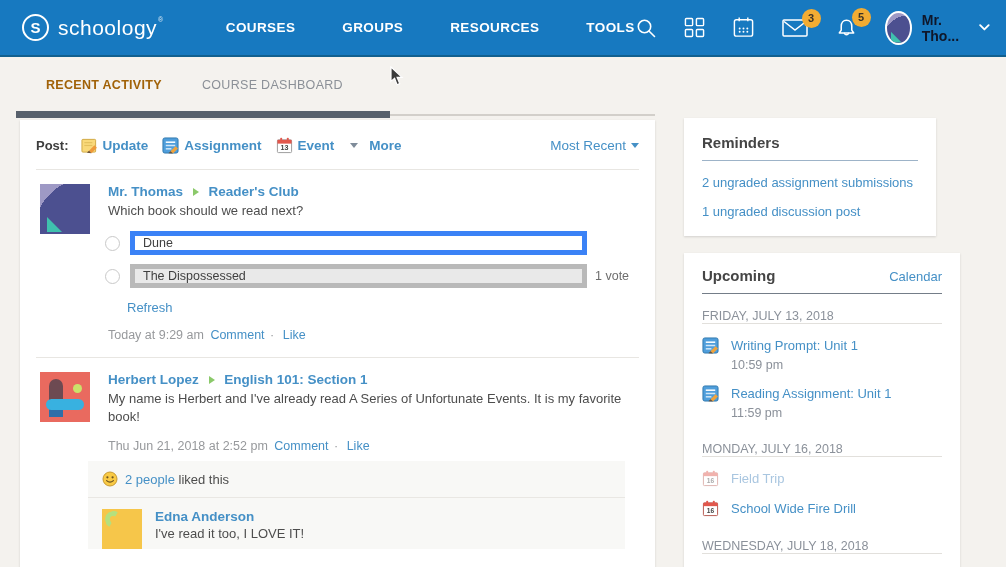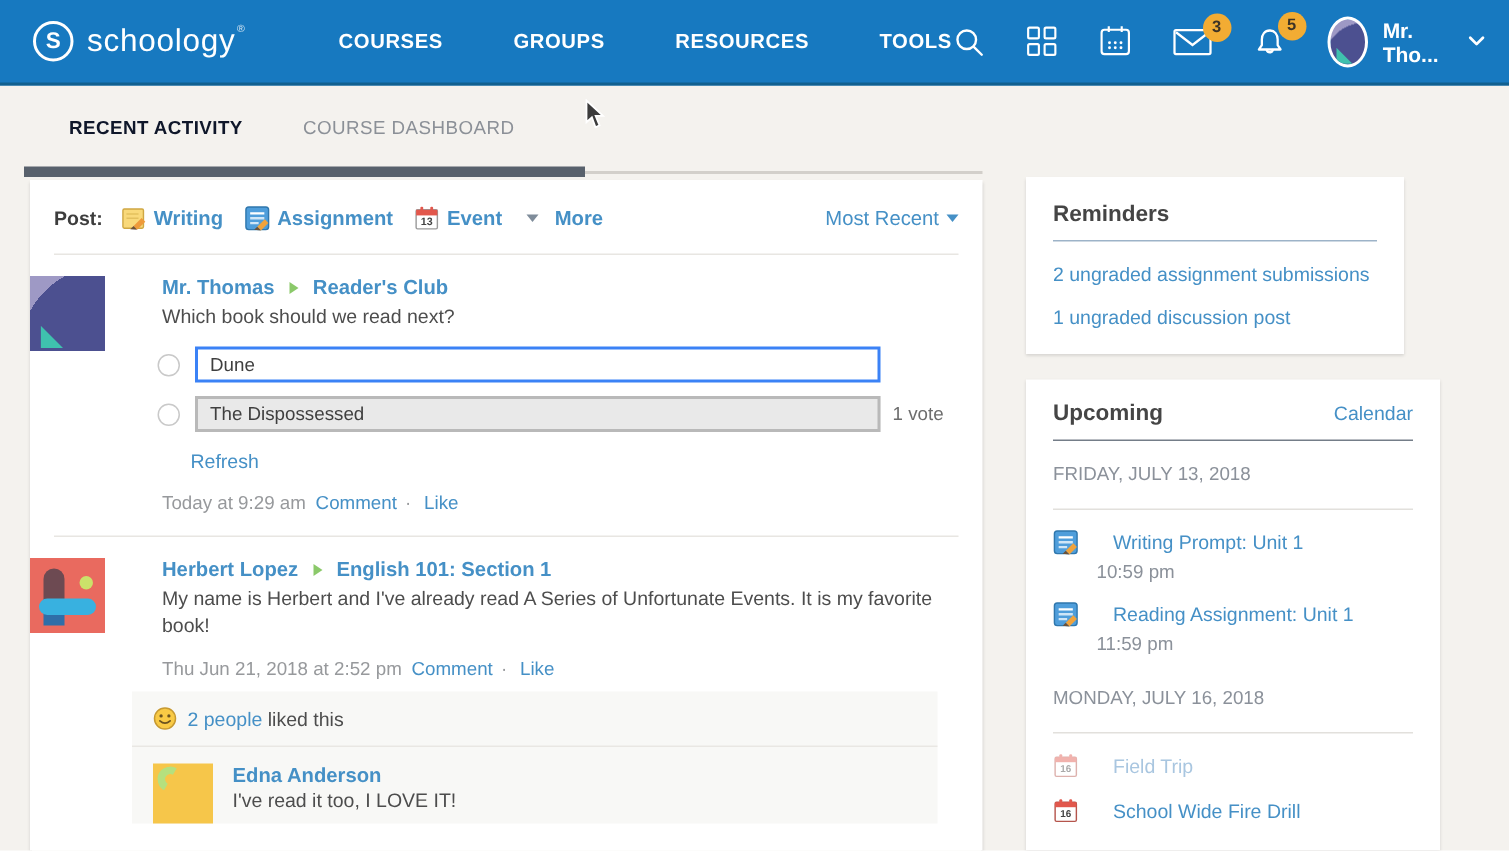--- a/index.html
+++ b/index.html
@@ -14,63 +14,63 @@
   .logo-reg { color:rgba(255,255,255,.85); font-size:7px; vertical-align:top; margin-left:1px; }
   .nav-menu { display:flex; gap:47px; margin-left:62px; }
   .nav-item { color:#fff; font-size:13.5px; font-weight:bold; letter-spacing:.4px; cursor:pointer; }
   .nav-right { margin-left:auto; display:flex; align-items:center; gap:27px; margin-right:20px; }
   .nav-ic { position:relative; display:flex; align-items:center; cursor:pointer; }
   .badge { position:absolute; top:-9px; right:-13px; width:19px; height:19px; border-radius:50%; background:#f2ac33; color:#3d3326; font-size:11px; font-weight:bold; display:flex; align-items:center; justify-content:center; }
   .user-chip { display:flex; align-items:center; gap:10px; cursor:pointer; }
   .nav-avatar { width:34px; height:34px; border-radius:50%; border:2px solid #fff; overflow:hidden; position:relative;
     background:radial-gradient(circle at 100% 100%, #4c5090 0 74%, #9e99c5 74%); }
   .nav-avatar .tri { position:absolute; left:4px; bottom:0px; width:11px; height:11px; background:#3fc1ae; clip-path:polygon(0 0,0 100%,100% 100%); }
-  .user-name { color:#ffffff; font-size:14px; font-weight:bold; }
+  .user-name { color:#0f172a; font-size:14px; font-weight:bold; }
 
   
   .tabs { position:absolute; left:16px; top:60px; width:639px; height:60px; }
   .tab { position:absolute; top:18px; font-size:12.5px; letter-spacing:.3px; cursor:pointer; }
-  .tab.active { left:30px; color:#0f172a; font-weight:bold; }
+  .tab.active { left:30px; color:#a16207; font-weight:bold; }
   .tab.inactive { left:186px; color:#8b9097; }
   .tab-line { position:absolute; left:0; top:54px; width:639px; height:1.5px; background:#d2cfca; }
   .tab-bar { position:absolute; left:0; top:51px; width:374px; height:7px; background:#58616c; }
 
   
   .card { position:absolute; background:#fff; box-shadow:0 1px 2px rgba(60,60,60,.18); }
   .main-card { left:20px; top:120px; width:635px; height:460px; overflow:hidden; }
   .divider { border:none; border-top:1px solid #e8e6e2; margin:0 16px; }
 
   
   .post-bar { display:flex; align-items:center; padding:17px 16px 15px 16px; }
   .post-label { font-weight:bold; color:#3d3d3d; margin-right:12px; }
   .post-action { display:flex; align-items:center; gap:5px; margin-right:14px; cursor:pointer; }
   .link { color:#4590c6; text-decoration:none; cursor:pointer; }
   .post-action .link { font-weight:bold; font-size:13.5px; }
   .caret-gray { width:0; height:0; border-left:4.5px solid transparent; border-right:4.5px solid transparent; border-top:5px solid #7f8c9a; margin:0 6px 0 2px; }
   .caret-blue { display:inline-block; width:0; height:0; border-left:4.5px solid transparent; border-right:4.5px solid transparent; border-top:5px solid #4590c6; margin-left:5px; }
   .sort-ctl { margin-left:auto; font-size:13.5px; display:flex; align-items:center; cursor:pointer; }
 
   
-  .post { display:flex; padding:14px 16px 0 0;gap:20px; }
+  .post { display:flex; padding:14px 16px 0 20px; }
   .avatar-50 { width:50px; height:50px; flex:0 0 50px; position:relative; overflow:hidden; }
   .av-thomas { background:radial-gradient(circle at 100% 100%, #4c5090 0 80%, #9e99c5 80%); }
   .av-thomas .tri { position:absolute; left:7px; bottom:2px; width:15px; height:15px; background:#3fc1ae; clip-path:polygon(0 0,0 100%,100% 100%); }
   .av-herbert { background:#e96a5f; }
   .av-herbert .bar-v { position:absolute; left:9px; top:7px; width:14px; height:26px; background:#6d4a52; border-radius:7px 7px 0 0; }
   .av-herbert .dot { position:absolute; right:8px; top:12px; width:9px; height:9px; border-radius:50%; background:#cbe26a; }
   .av-herbert .bar-h { position:absolute; left:6px; top:27px; width:38px; height:11px; background:#38b1e0; border-radius:6px; }
   .av-herbert .sq { position:absolute; left:9px; top:33px; width:14px; height:12px; background:#2f6ea8; }
   .post-body { margin-left:18px; flex:1; min-width:0; }
   .byline { font-size:13.5px; font-weight:bold; }
   .ctx-arrow { display:inline-block; width:0; height:0; border-left:6px solid #8bc96a; border-top:4.5px solid transparent; border-bottom:4.5px solid transparent; margin:0 6px; }
   .body-text { color:#4d4d4d; margin-top:3px; line-height:18px; }
   .poll { margin-top:11px; margin-left:-3px; }
   .poll-row { display:flex; align-items:center; margin-bottom:9px; }
   .radio { width:15px; height:15px; border-radius:50%; border:1.5px solid #c9c9c9; background:#fff; flex:0 0 15px; cursor:pointer; }
-  .poll-box { margin-left:10px; width:457px; height:24px; border:2px solid #3b82f6; background:#fff; font-size:12.5px; color:#3f3f3f; display:flex; align-items:center; padding-left:8px; cursor:pointer; }
+  .poll-box { margin-left:10px; width:457px; height:24px; border:5px solid #3b82f6; background:#fff; font-size:12.5px; color:#3f3f3f; display:flex; align-items:center; padding-left:8px; cursor:pointer; }
   .poll-box.voted { background:#e9e9e9; border-color:#b9b9b9; }
   .votes { margin-left:8px; color:#6d6d6d; font-size:12.5px; }
   .refresh { display:inline-block; margin:3px 0 0 22px; font-size:13px; }
   .post-footer { margin:13px 0 15px 0; color:#97999c; font-size:12.5px; }
   .post-footer .link { margin-left:3px; }
   .dot-sep { color:#97999c; margin:0 2px; }
 
   
   .comment-wrap { margin:8px 0 0 68px; width:537px; background:#f8f8f6; }
   .liked-row { display:flex; align-items:center; gap:7px; padding:10px 14px; font-size:13px; color:#4d4d4d; }
@@ -80,23 +80,23 @@
   .av-edna .arc { position:absolute; left:3px; top:2px; width:17px; height:17px; border:5px solid #b5e07e; border-radius:50%; border-right-color:transparent; border-bottom-color:transparent; transform:rotate(-15deg); }
   .comment-body { margin-left:13px; }
 
   
   .side-card-1 { left:684px; top:118px; width:252px; height:118px; padding:16px 18px; }
   .side-card-2 { left:684px; top:253px; width:276px; height:314px; padding:14px 18px; overflow:hidden; }
   .side-title { font-size:15px; color:#454545; font-weight:bold; }
   .side-head-1 { border-bottom:1px solid #9db3c8; padding-bottom:9px; }
   .side-head-2 { display:flex; align-items:baseline; justify-content:space-between; border-bottom:1px solid #747d88; padding-bottom:9px; }
   .reminder-link { display:block; margin-top:14px; font-size:13px; }
-  .date-head { margin-top:15px; font-size:12.5px; color:#8b919a; padding-bottom:16px; border-bottom:1px solid #e2e0dc; }
+  .date-head { margin-top:15px; font-size:12.5px; color:#8b919a; padding-bottom:0; border-bottom:1px solid #e2e0dc; }
   .date-head.gap { margin-top:22px; }
-  .event-row { display:flex; align-items:center; gap:23px; margin-top:13px; }
+  .event-row { display:flex; align-items:center; gap:12px; margin-top:13px; }
   .event-title { font-size:13px; }
   .event-title.faded { color:#a9c6e0; }
   .event-time { margin:4px 0 0 29px; color:#8b919a; font-size:12.5px; }
   .faded-ic { opacity:.45; }
 
   
   .cursor { position:absolute; left:390px; top:66px; pointer-events:none; }
 </style>
 </head>
 <body>
@@ -180,21 +180,21 @@
   <div class="post-bar">
     <span class="post-label">Post:</span>
     <span class="post-action">
       <svg viewBox="0 0 18 18" width="17" height="17">
           <rect x="1" y="2.5" width="14.5" height="13.5" rx="1" fill="#f9d97a" stroke="#cfa743"></rect>
           <line x1="3.5" y1="6" x2="12" y2="6" stroke="#e3c05e" stroke-width="1.2"></line>
           <line x1="3.5" y1="9" x2="12" y2="9" stroke="#e3c05e" stroke-width="1.2"></line>
           <polygon points="8.5,14.5 14.2,8.8 16.8,11.4 11,17.2" fill="#ee9a3b"></polygon>
           <polygon points="6.2,16.8 8.5,14.5 11,17.2" fill="#6b5138"></polygon>
         </svg>
-      <span class="link">Writing</span>
+      <span class="link">Update</span>
     </span>
     <span class="post-action">
       <svg viewBox="0 0 18 18" width="17" height="17">
           <rect x="1" y="1" width="16" height="16" rx="2" fill="#4f9edb" stroke="#2f77ad"></rect>
           <line x1="4" y1="5.5" x2="14" y2="5.5" stroke="#ffffff" stroke-width="1.6"></line>
           <line x1="4" y1="9" x2="14" y2="9" stroke="#cfe6f7" stroke-width="1.6"></line>
           <line x1="4" y1="12.5" x2="10" y2="12.5" stroke="#cfe6f7" stroke-width="1.6"></line>
           <polygon points="9,15 14.3,9.7 16.9,12.3 11.6,17.6" fill="#f0a33c"></polygon>
           <polygon points="6.8,17.2 9,15 11.6,17.6" fill="#6b5138"></polygon>
         </svg>

